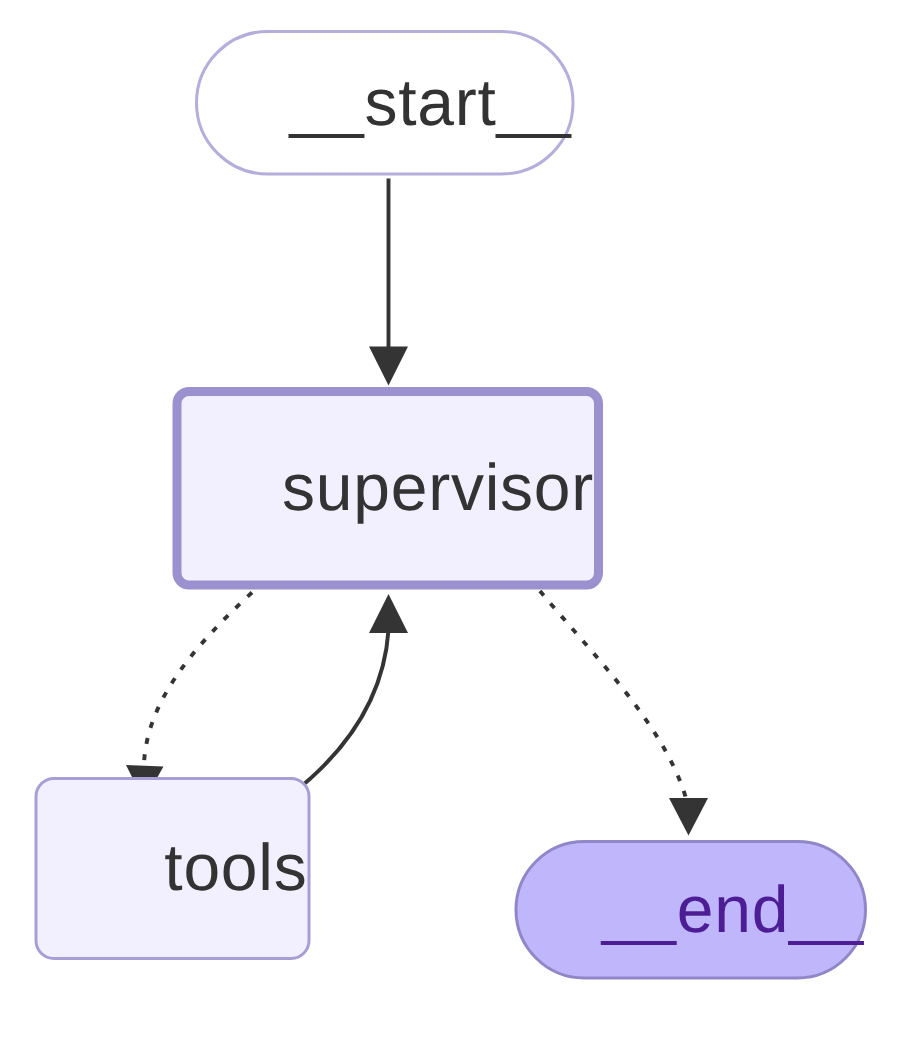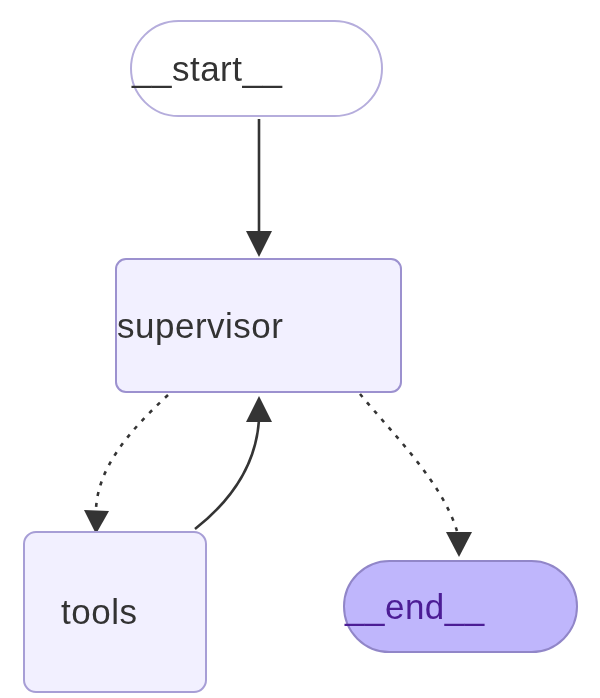--- a/index.html
+++ b/index.html
@@ -21,43 +21,43 @@
     top: 0;
     width: 600px;
     height: 698px;
     pointer-events: none;
   }
   .node {
     position: absolute;
     box-sizing: border-box;
     display: flex;
     align-items: center;
-    justify-content: flex-start;
-    font-size: 35px;
+    justify-content: flex-end;
+    font-size: 44px;
     color: #333333;
     letter-spacing: 0.5px;
     white-space: nowrap;
   }
   .node-start {
     left: 130px; top: 20px;
     width: 253px; height: 97px;
     border-radius: 48.5px;
     border: 2px solid #b5addc;
     background: #ffffff;
   }
   .node-supervisor {
     left: 115px; top: 258px;
     width: 287px; height: 135px;
     border-radius: 11px;
-    border: 2px solid #b91c1c;
+    border: 6px solid #b91c1c;
     background: #f2f0ff;
   }
   .node-tools {
-    left: 23px; top: 531px;
-    width: 184px; height: 162px;
+    left: 23px; top: 518px;
+    width: 184px; height: 122px;
     border-radius: 13px;
     border: 2px solid #a79ed6;
     background: #f2f0ff;
     padding-left: 36px;
   }
   .node-end {
     left: 343px; top: 560px;
     width: 235px; height: 93px;
     border-radius: 46.5px;
     border: 2px solid #9186c8;

